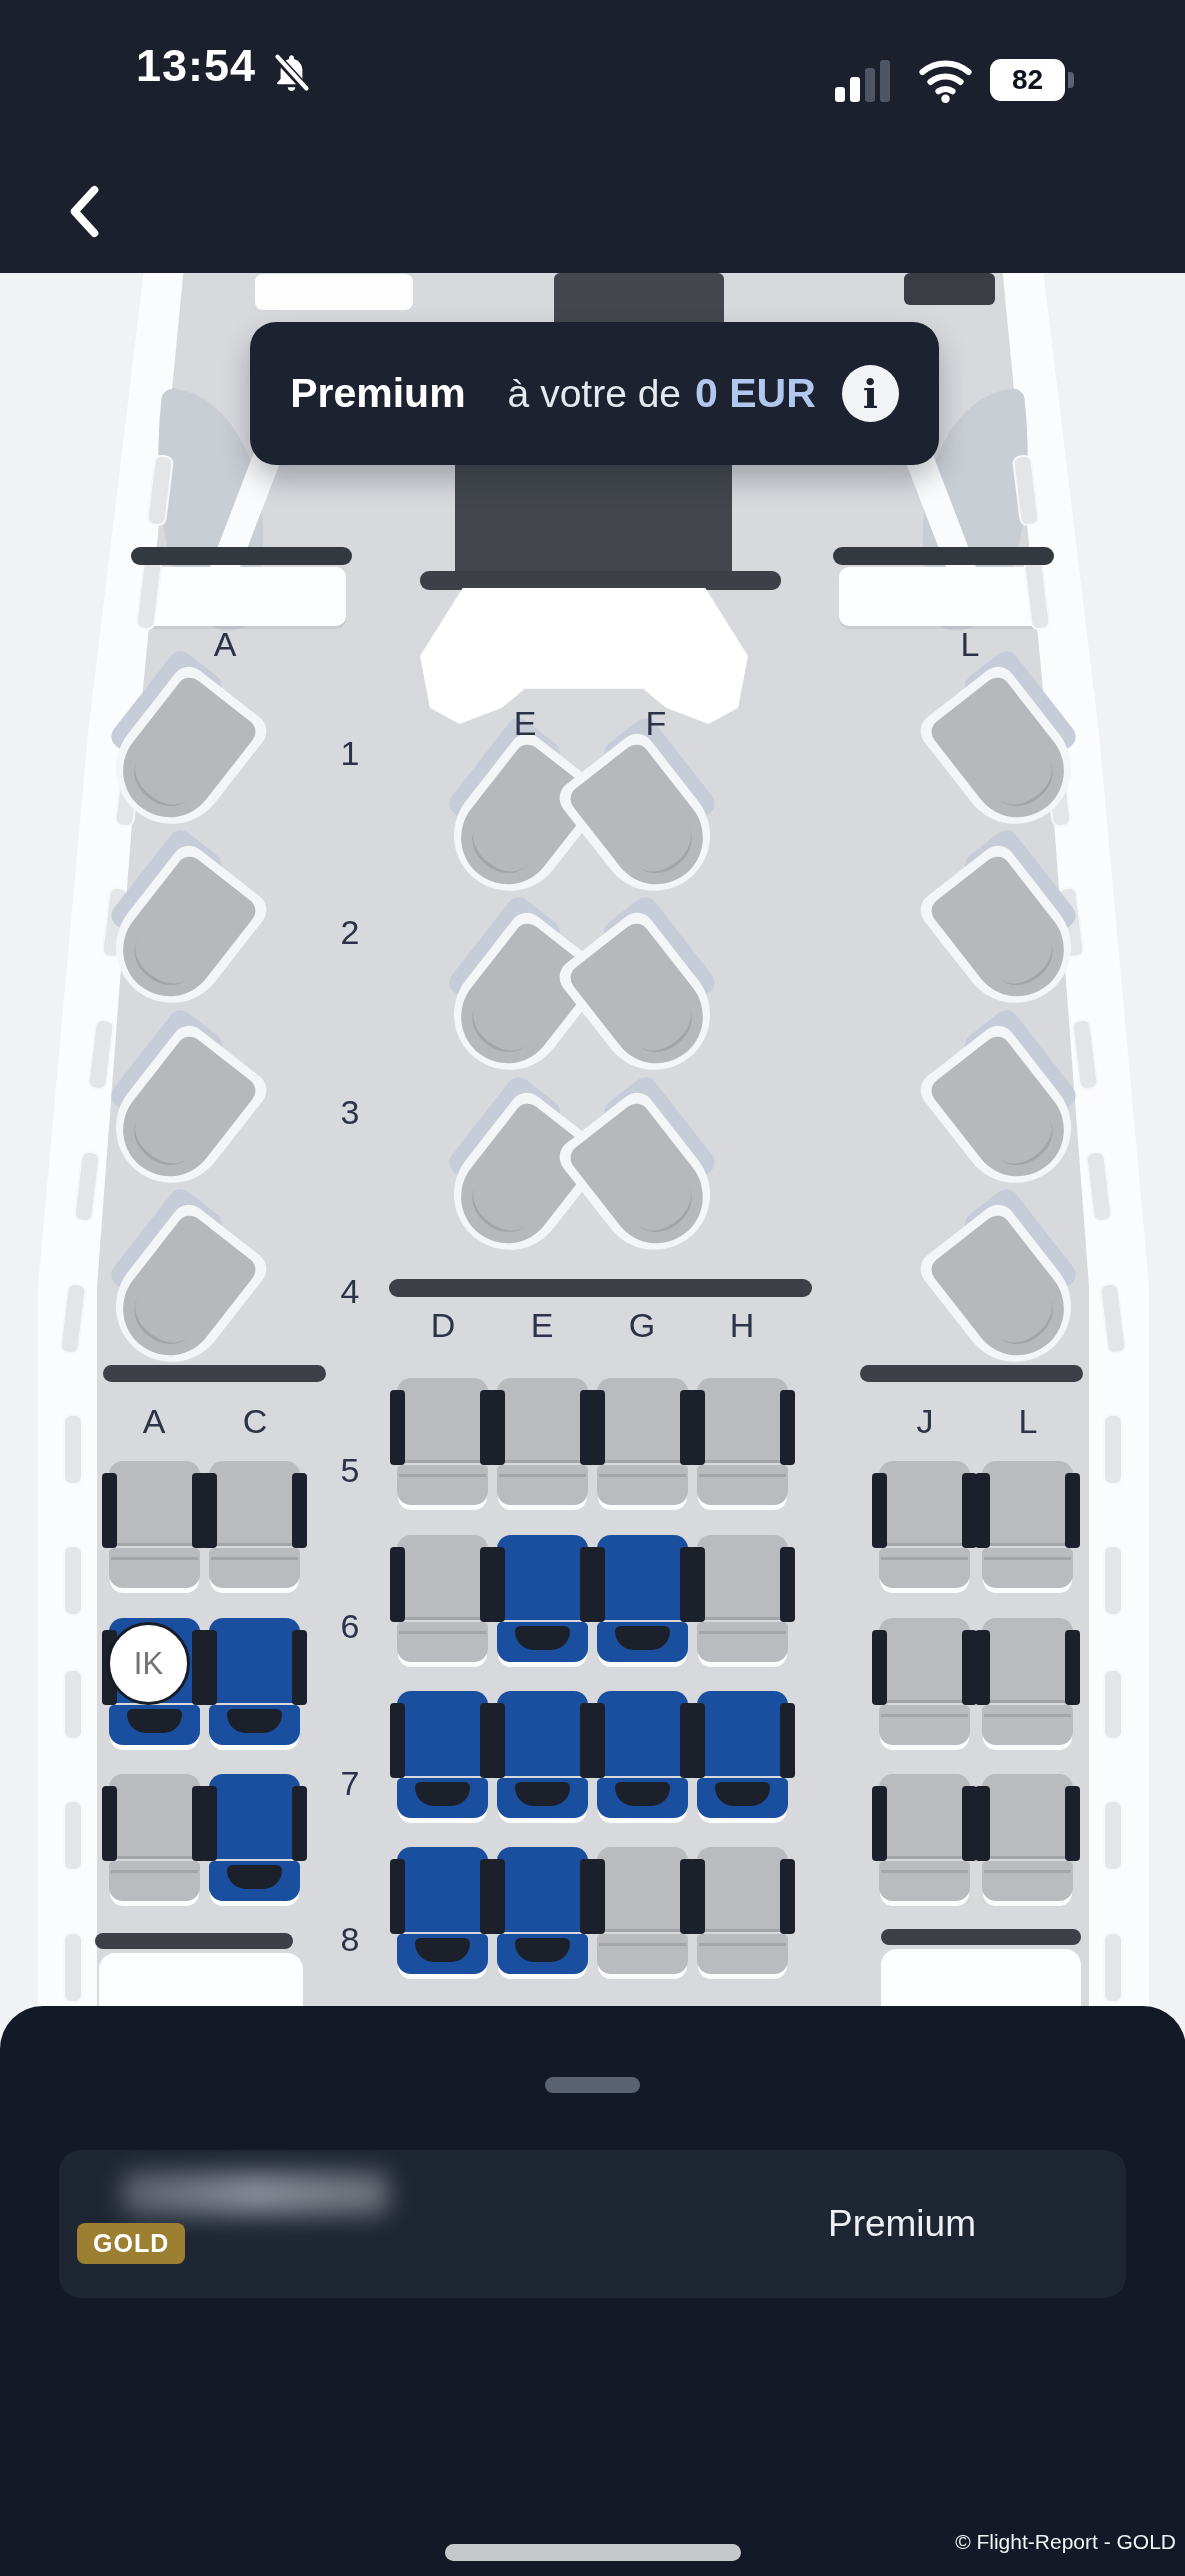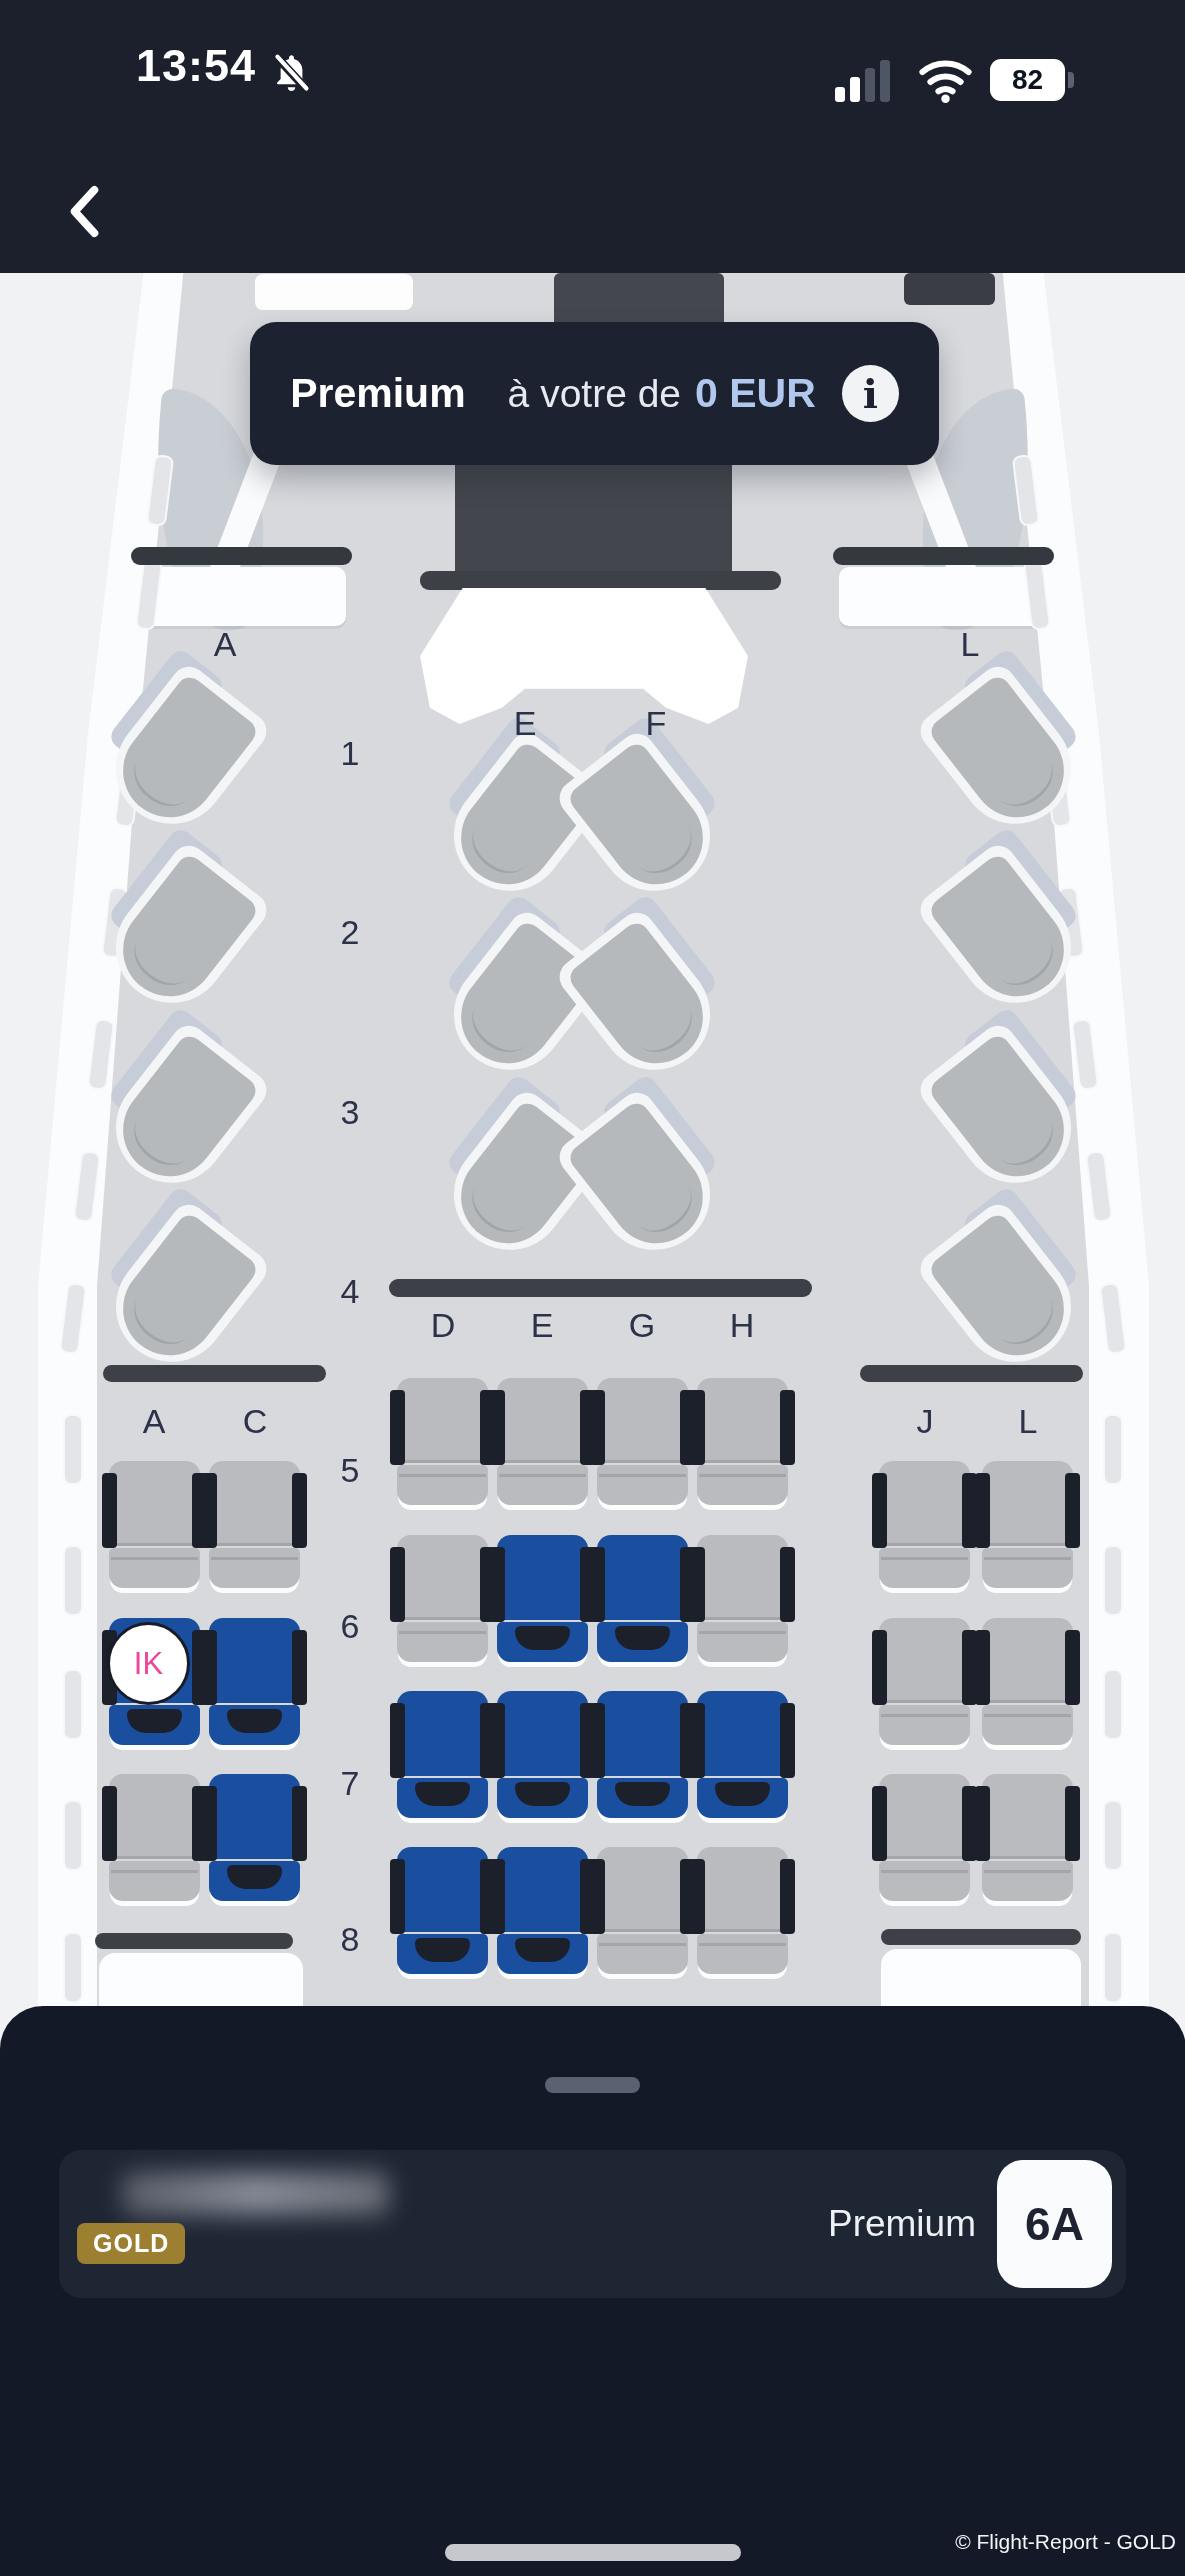--- a/index.html
+++ b/index.html
@@ -54,21 +54,21 @@
   .pcush { position:absolute; left:0; right:0; top:87px; height:40px; border-radius:5px 5px 14px 14px; box-shadow:0 6px 0 -1px rgba(255,255,255,0.9); }
   .occ .pback { background:var(--occ,#b9bbbe); box-shadow:inset 0 -3px 0 #a3a5a9; }
   .occ .pcush { background:var(--occ,#b9bbbe); }
   .occ .pcush:after { content:""; position:absolute; left:2px; right:2px; top:9px; height:3px; background:#a3a5a9; }
   .avl .pback, .avl .pcush { background:var(--blue,#1a4e9e); }
   .avl { cursor:pointer; }
   .parm { position:absolute; width:15px; height:75px; top:12px; background:var(--dark,#1b202b); border-radius:4px; z-index:2; }
   .pl { left:-7px; } .pr { right:-7px; }
   .pocket { position:absolute; left:50%; top:91px; width:55px; height:24px; margin-left:-28px; background:var(--dark,#1b202b); border-radius:8px 8px 28px 28px; z-index:2; }
   .selbadge { position:absolute; left:-2px; top:4px; width:77px; height:77px; border-radius:50%; background:#fff; border:3px solid #171c26;
-    display:flex; align-items:center; justify-content:center; font-size:31px; color:#ec4899; z-index:3; }
+    display:flex; align-items:center; justify-content:center; font-size:31px; color:#737373; z-index:3; }
   
   .sheet { position:absolute; left:0; top:2006px; width:1186px; height:570px; background:var(--sheet,#141927); border-radius:43px 43px 0 0; z-index:50; }
   .handle { position:absolute; left:545px; top:71px; width:95px; height:16px; border-radius:8px; background:#5a6170; cursor:grab; }
   .pcard { position:absolute; left:59px; top:144px; width:1067px; height:148px; background:var(--card,#1e2533); border-radius:22px; }
   .nameblur { position:absolute; left:63px; top:22px; width:267px; height:43px; border-radius:10px;
     background:linear-gradient(90deg,#5c616c,#8d939e,#6b7078); filter:blur(12px); opacity:0.95; }
   .gold { position:absolute; left:18px; top:73px; background:var(--gold,#9d7f31); color:#fff; font-weight:700; font-size:25px;
     letter-spacing:1px; padding:6px 16px; border-radius:8px; }
   .cclass { position:absolute; right:150px; top:50%; transform:translateY(-50%); color:#eef0f4; font-size:37px; }
   .seatbox { position:absolute; right:14px; top:10px; width:115px; height:128px; background:#fafbfd; border-radius:26px;
@@ -495,19 +495,18 @@
       <polyline points="20,5 10,16 20,27" fill="none" stroke="#ffffff" stroke-width="4" stroke-linecap="round" stroke-linejoin="round"></polyline>
     </svg>
   </div>
 
   <div class="sheet">
     <div class="handle"></div>
     <div class="pcard">
       <div class="nameblur"></div>
       <div class="gold">GOLD</div>
       <div class="cclass">Premium</div>
-      <div class="seatbox">6A</div>
     </div>
     <div class="credit">© Flight-Report - GOLD</div>
     <div class="homebar"></div>
   </div>
 </div>
 
 
 </body></html>

